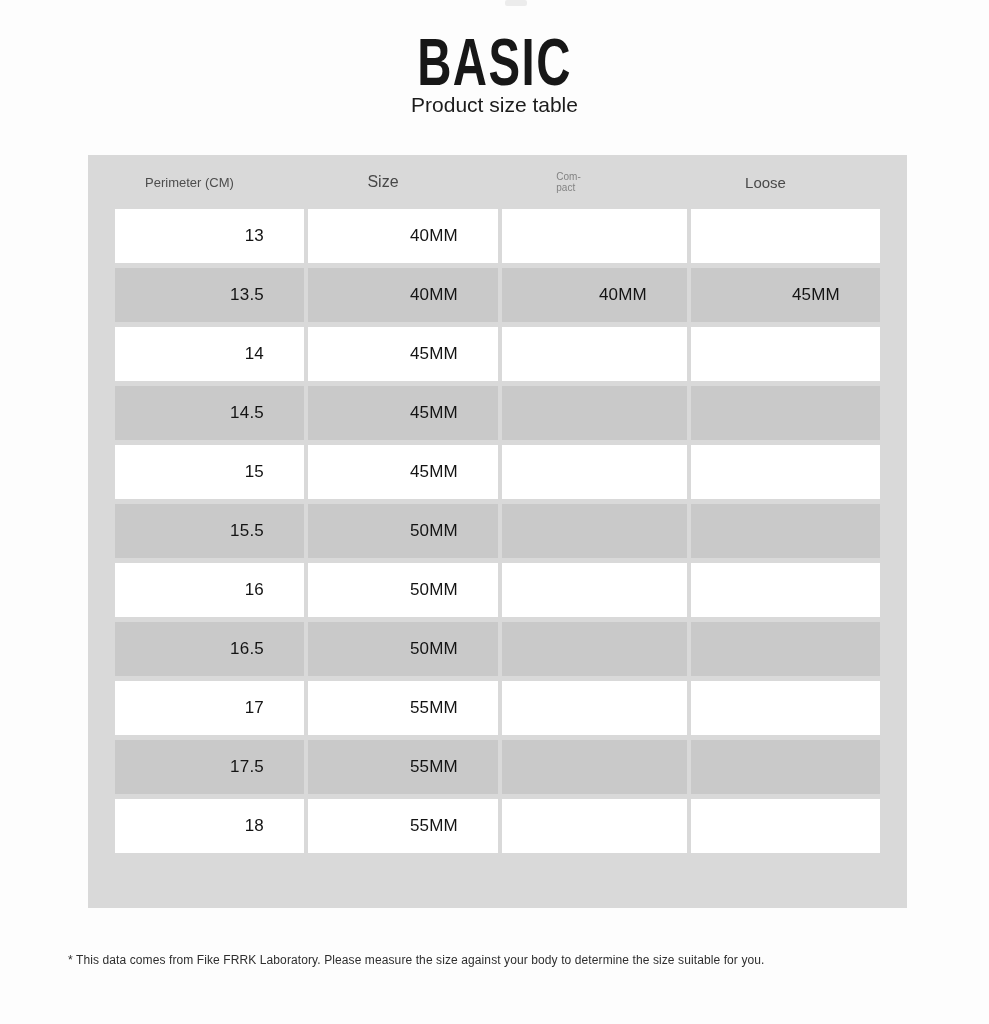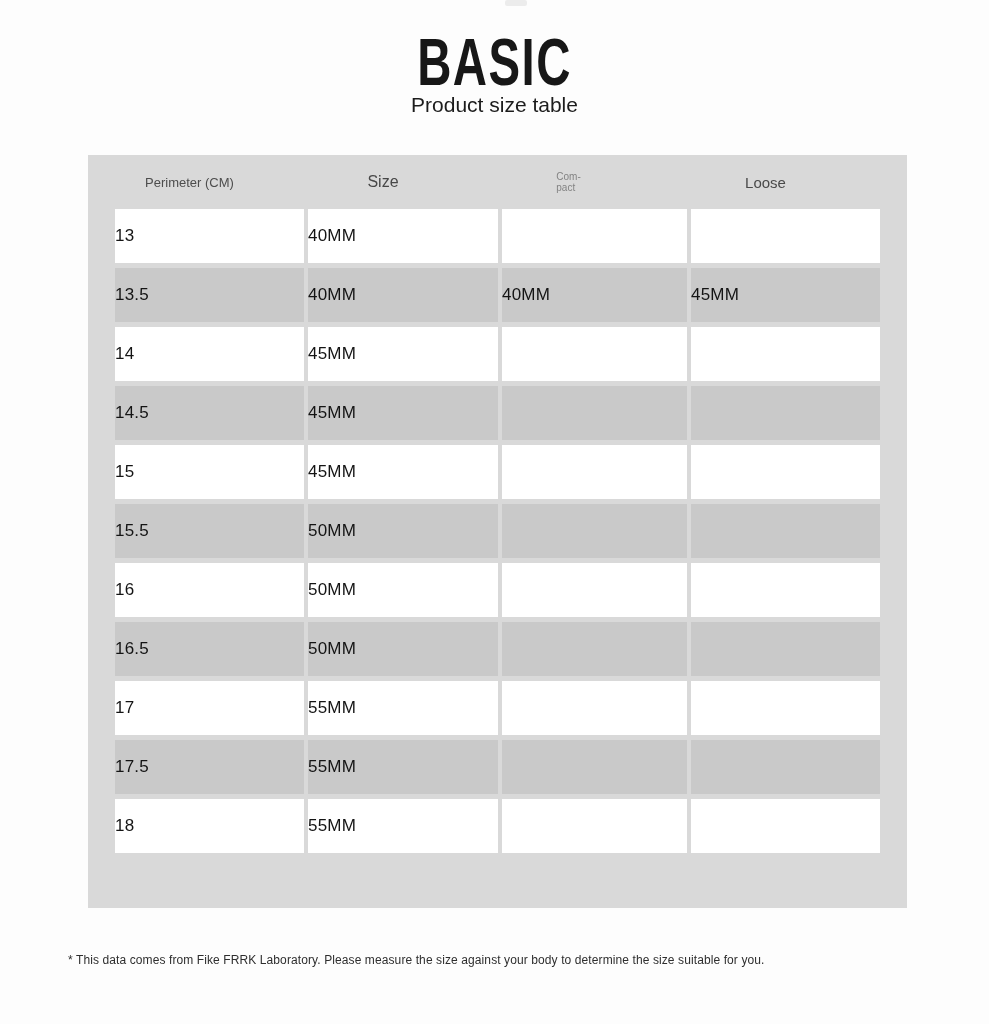--- a/index.html
+++ b/index.html
@@ -65,21 +65,21 @@
   .h0 span{font-size:13px;color:#4d4d4d;}
   .h1 span{font-size:16px;color:#474747;}
   .h2 span{
     font-size:10px;color:#838383;
     white-space:pre-line;line-height:1.15;text-align:left;
     margin-right:52px;
   }
   .h3 span{font-size:15px;color:#4a4a4a;}
   .cell{
     background:var(--cell-white);
-    display:flex;align-items:center;justify-content:flex-start;
+    display:flex;align-items:center;justify-content:flex-end;
   }
   .cell.shaded{background:var(--row-shaded);}
   .cell span{
     font-size:17px;color:var(--cell-text);
     margin-right:40px;letter-spacing:0.2px;
   }
   .footnote{
     position:absolute;left:68px;top:953px;
     font-size:12px;color:#2e2e2e;letter-spacing:0.1px;text-align:right;
   }

